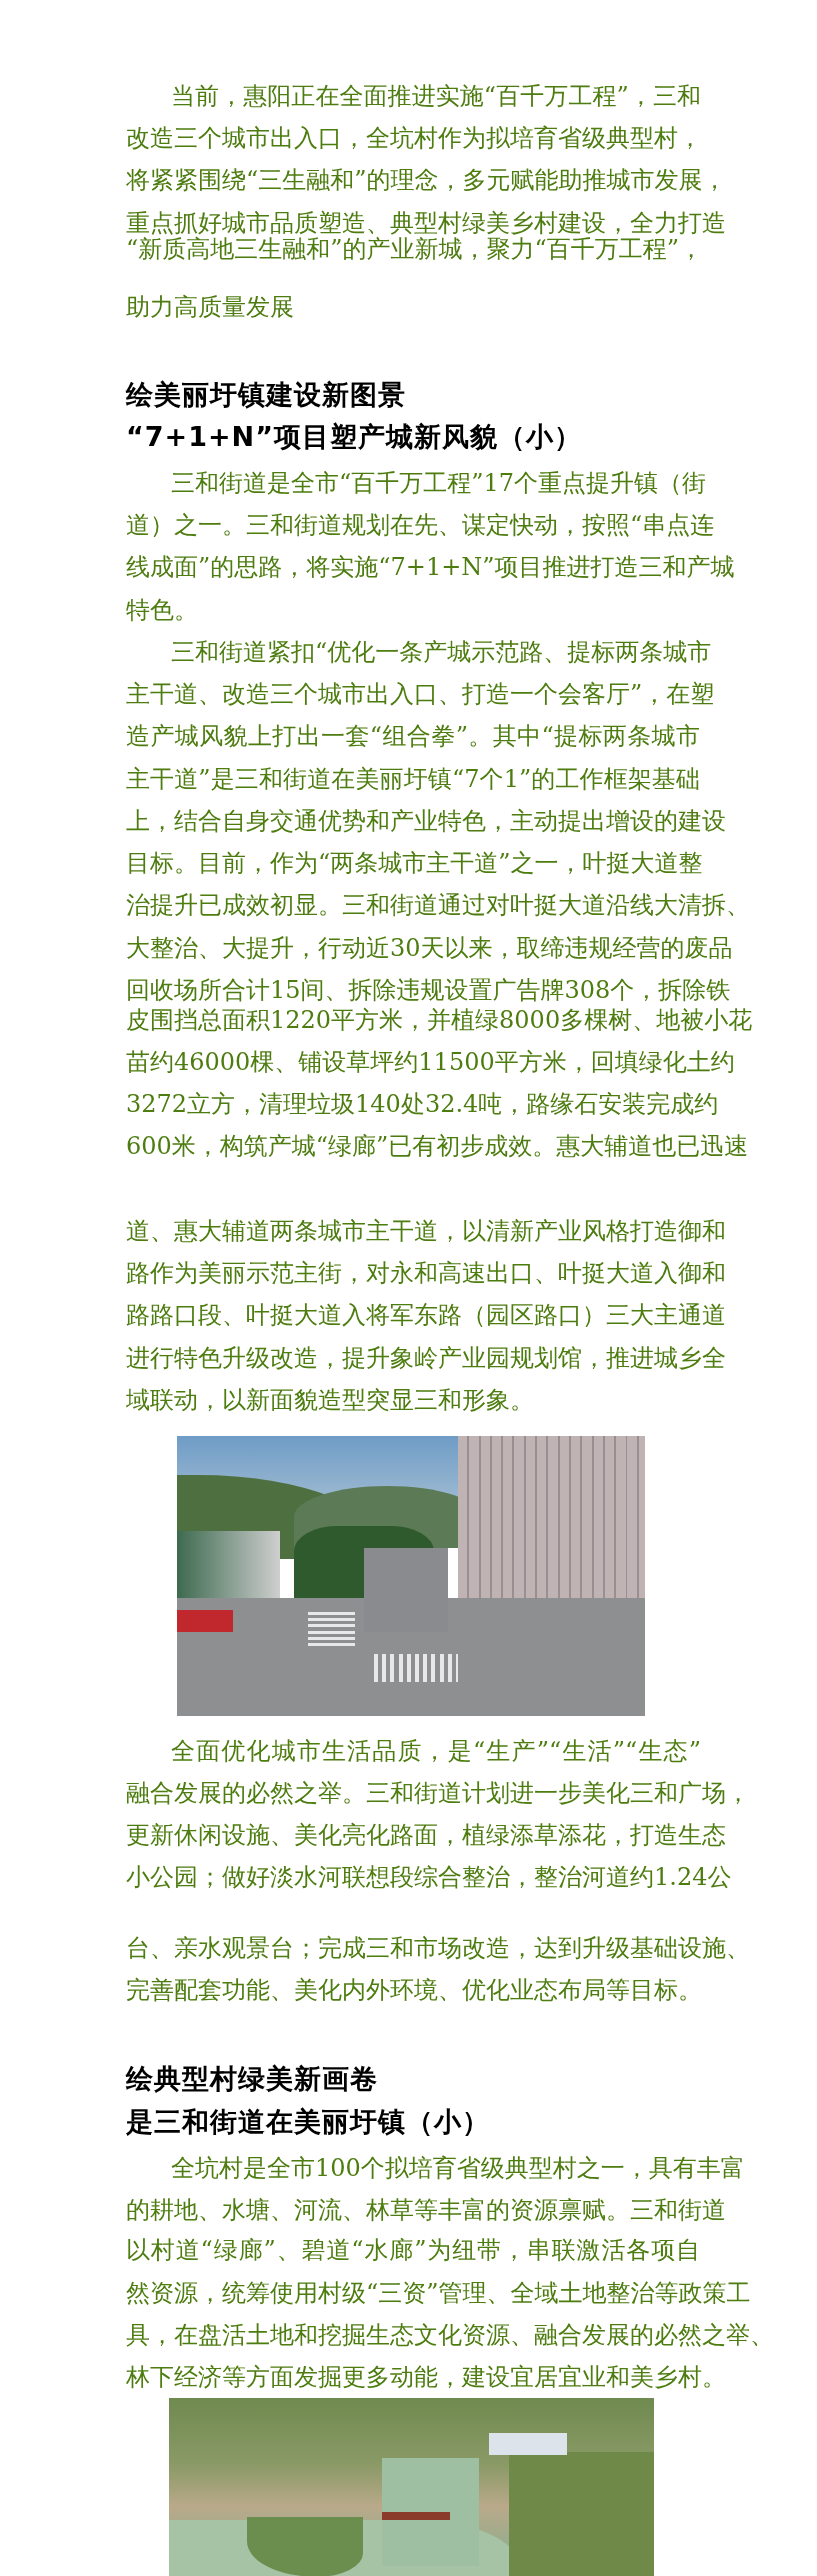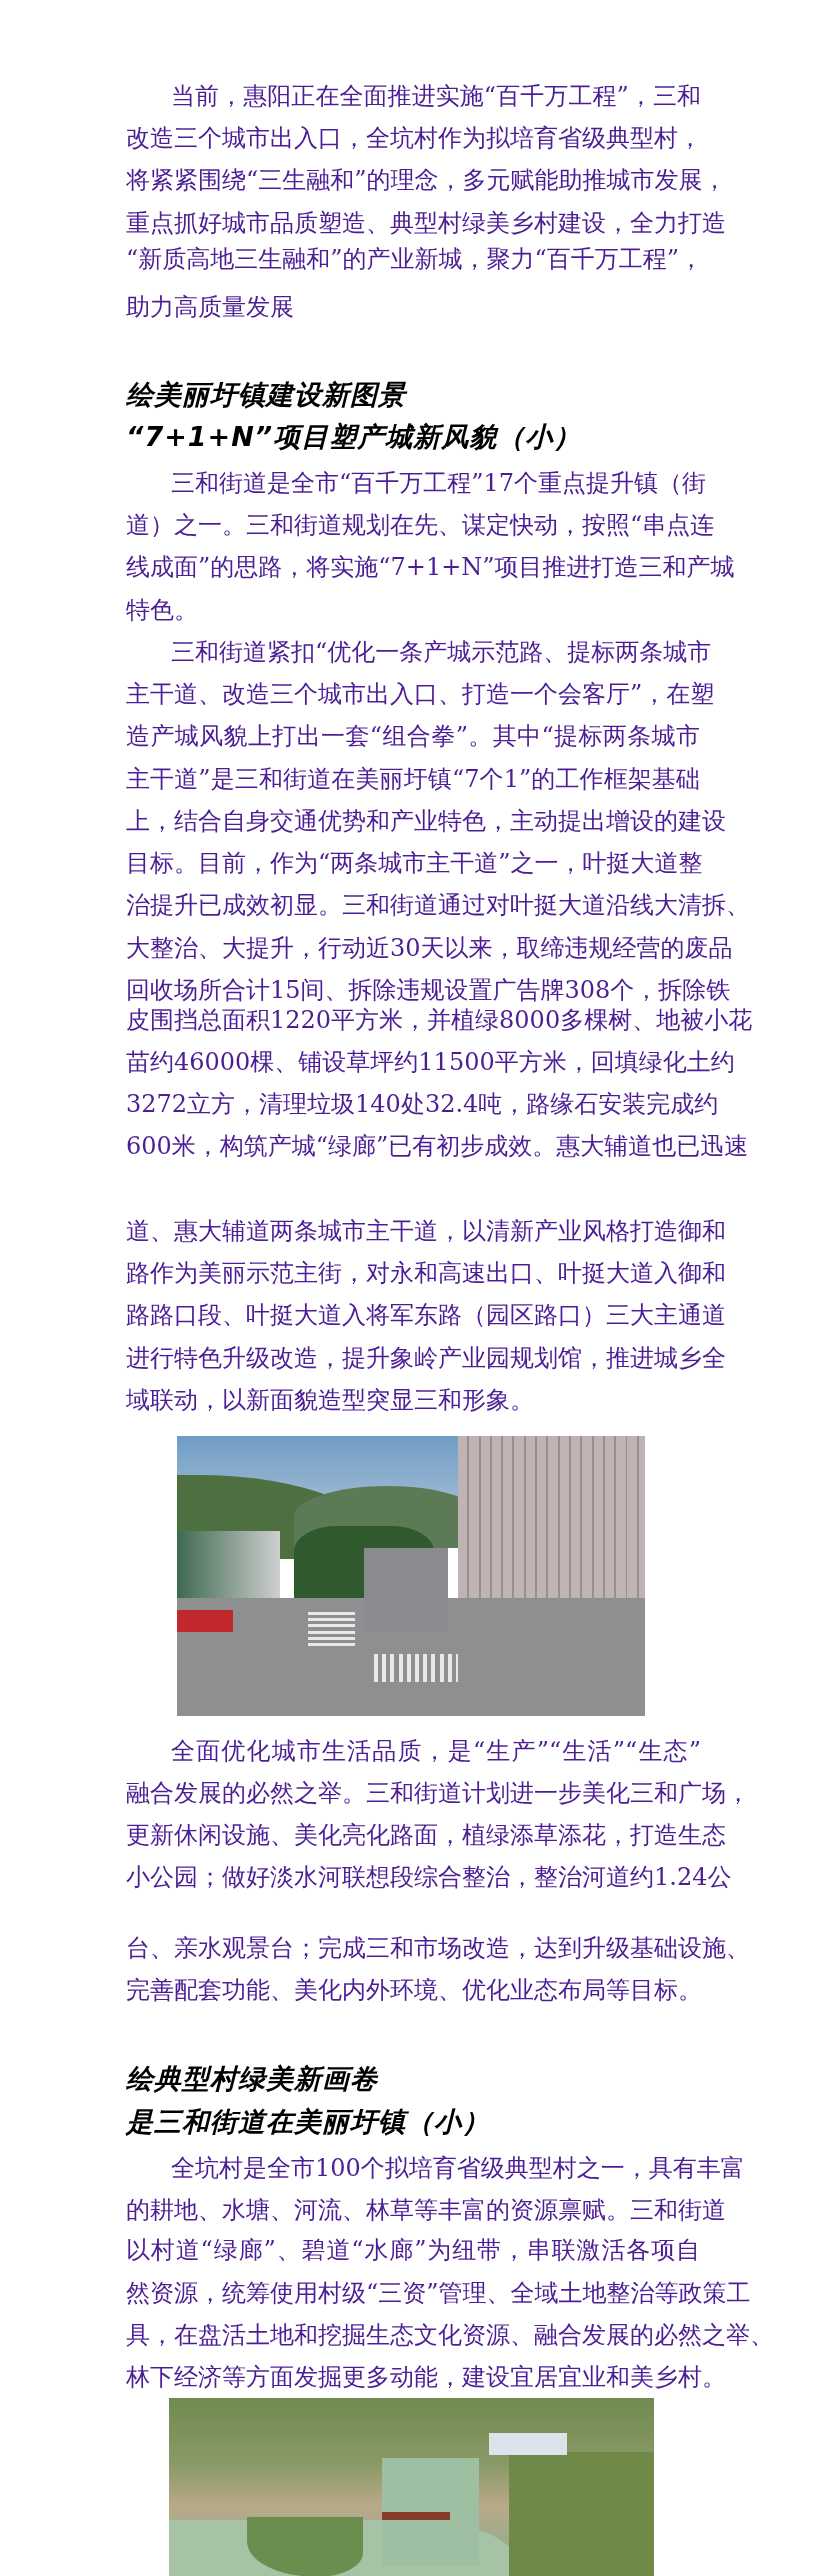--- a/index.html
+++ b/index.html
@@ -6,40 +6,39 @@
   body { width: 818px; height: 3869px; position: relative; overflow: hidden; }
   .page { position: absolute; left: 0; top: 0; width: 818px; height: 3869px; background: #fff; }
   .line {
     position: absolute;
     left: 126px;
     width: 574px;
     height: 31px;
     font-family: "DejaVu Serif", "Liberation Serif", serif;
     font-size: 24px;
     line-height: 31px;
-    color: #4c1d95;
+    color: #4d7c0f;
     white-space: nowrap;
     text-align: justify;
     text-align-last: justify;
     transform-origin: left center;
   }
   .line.indent { left: 171px; width: 530px; }
   .line.last { text-align-last: left; }
   .heading {
     position: absolute;
     left: 126px;
     height: 36px;
     font-family: "DejaVu Sans", "Liberation Sans", sans-serif;
     font-weight: bold;
     font-size: 27px;
     line-height: 36px;
     color: #000;
     white-space: nowrap;
     letter-spacing: 1px;
-    font-style: italic;
   }
   .photo {
     position: absolute;
     overflow: hidden;
   }
   .photo .layer { position: absolute; }
   
   .street .sky { left:0; top:0; width:100%; height:38%; background: linear-gradient(#6f9cc6, #b9cbd8); }
   .street .hill1 { left:0; top:14%; width:45%; height:30%; background:#4e7040; border-radius: 0 90% 0 0; }
   .street .hill2 { left:25%; top:18%; width:40%; height:22%; background:#5c7a55; border-radius: 60% 60% 0 0; }
@@ -62,21 +61,21 @@
 </style>
 </head>
 <body>
 
 <div class="page">
 
   <div class="line indent" style="top:81px">当前，惠阳正在全面推进实施“百千万工程”，三和</div>
   <div class="line" style="top:123px">改造三个城市出入口，全坑村作为拟培育省级典型村，</div>
   <div class="line" style="top:165px">将紧紧围绕“三生融和”的理念，多元赋能助推城市发展，</div>
   <div class="line" style="top:208px">重点抓好城市品质塑造、典型村绿美乡村建设，全力打造</div>
-  <div class="line" style="top:244px">“新质高地三生融和”的产业新城，聚力“百千万工程”，</div>
+  <div class="line" style="top:234px">“新质高地三生融和”的产业新城，聚力“百千万工程”，</div>
   <div class="line last" style="top:292px">助力高质量发展</div>
 
   <div class="heading" style="top:377px">绘美丽圩镇建设新图景</div>
   <div class="heading" style="top:419px">“7+1+N”项目塑产城新风貌（小）</div>
 
   <div class="line indent" style="top:468px">三和街道是全市“百千万工程”17个重点提升镇（街</div>
   <div class="line" style="top:510px">道）之一。三和街道规划在先、谋定快动，按照“串点连</div>
   <div class="line" style="top:552px">线成面”的思路，将实施“7+1+N”项目推进打造三和产城</div>
   <div class="line last" style="top:595px">特色。</div>
 

